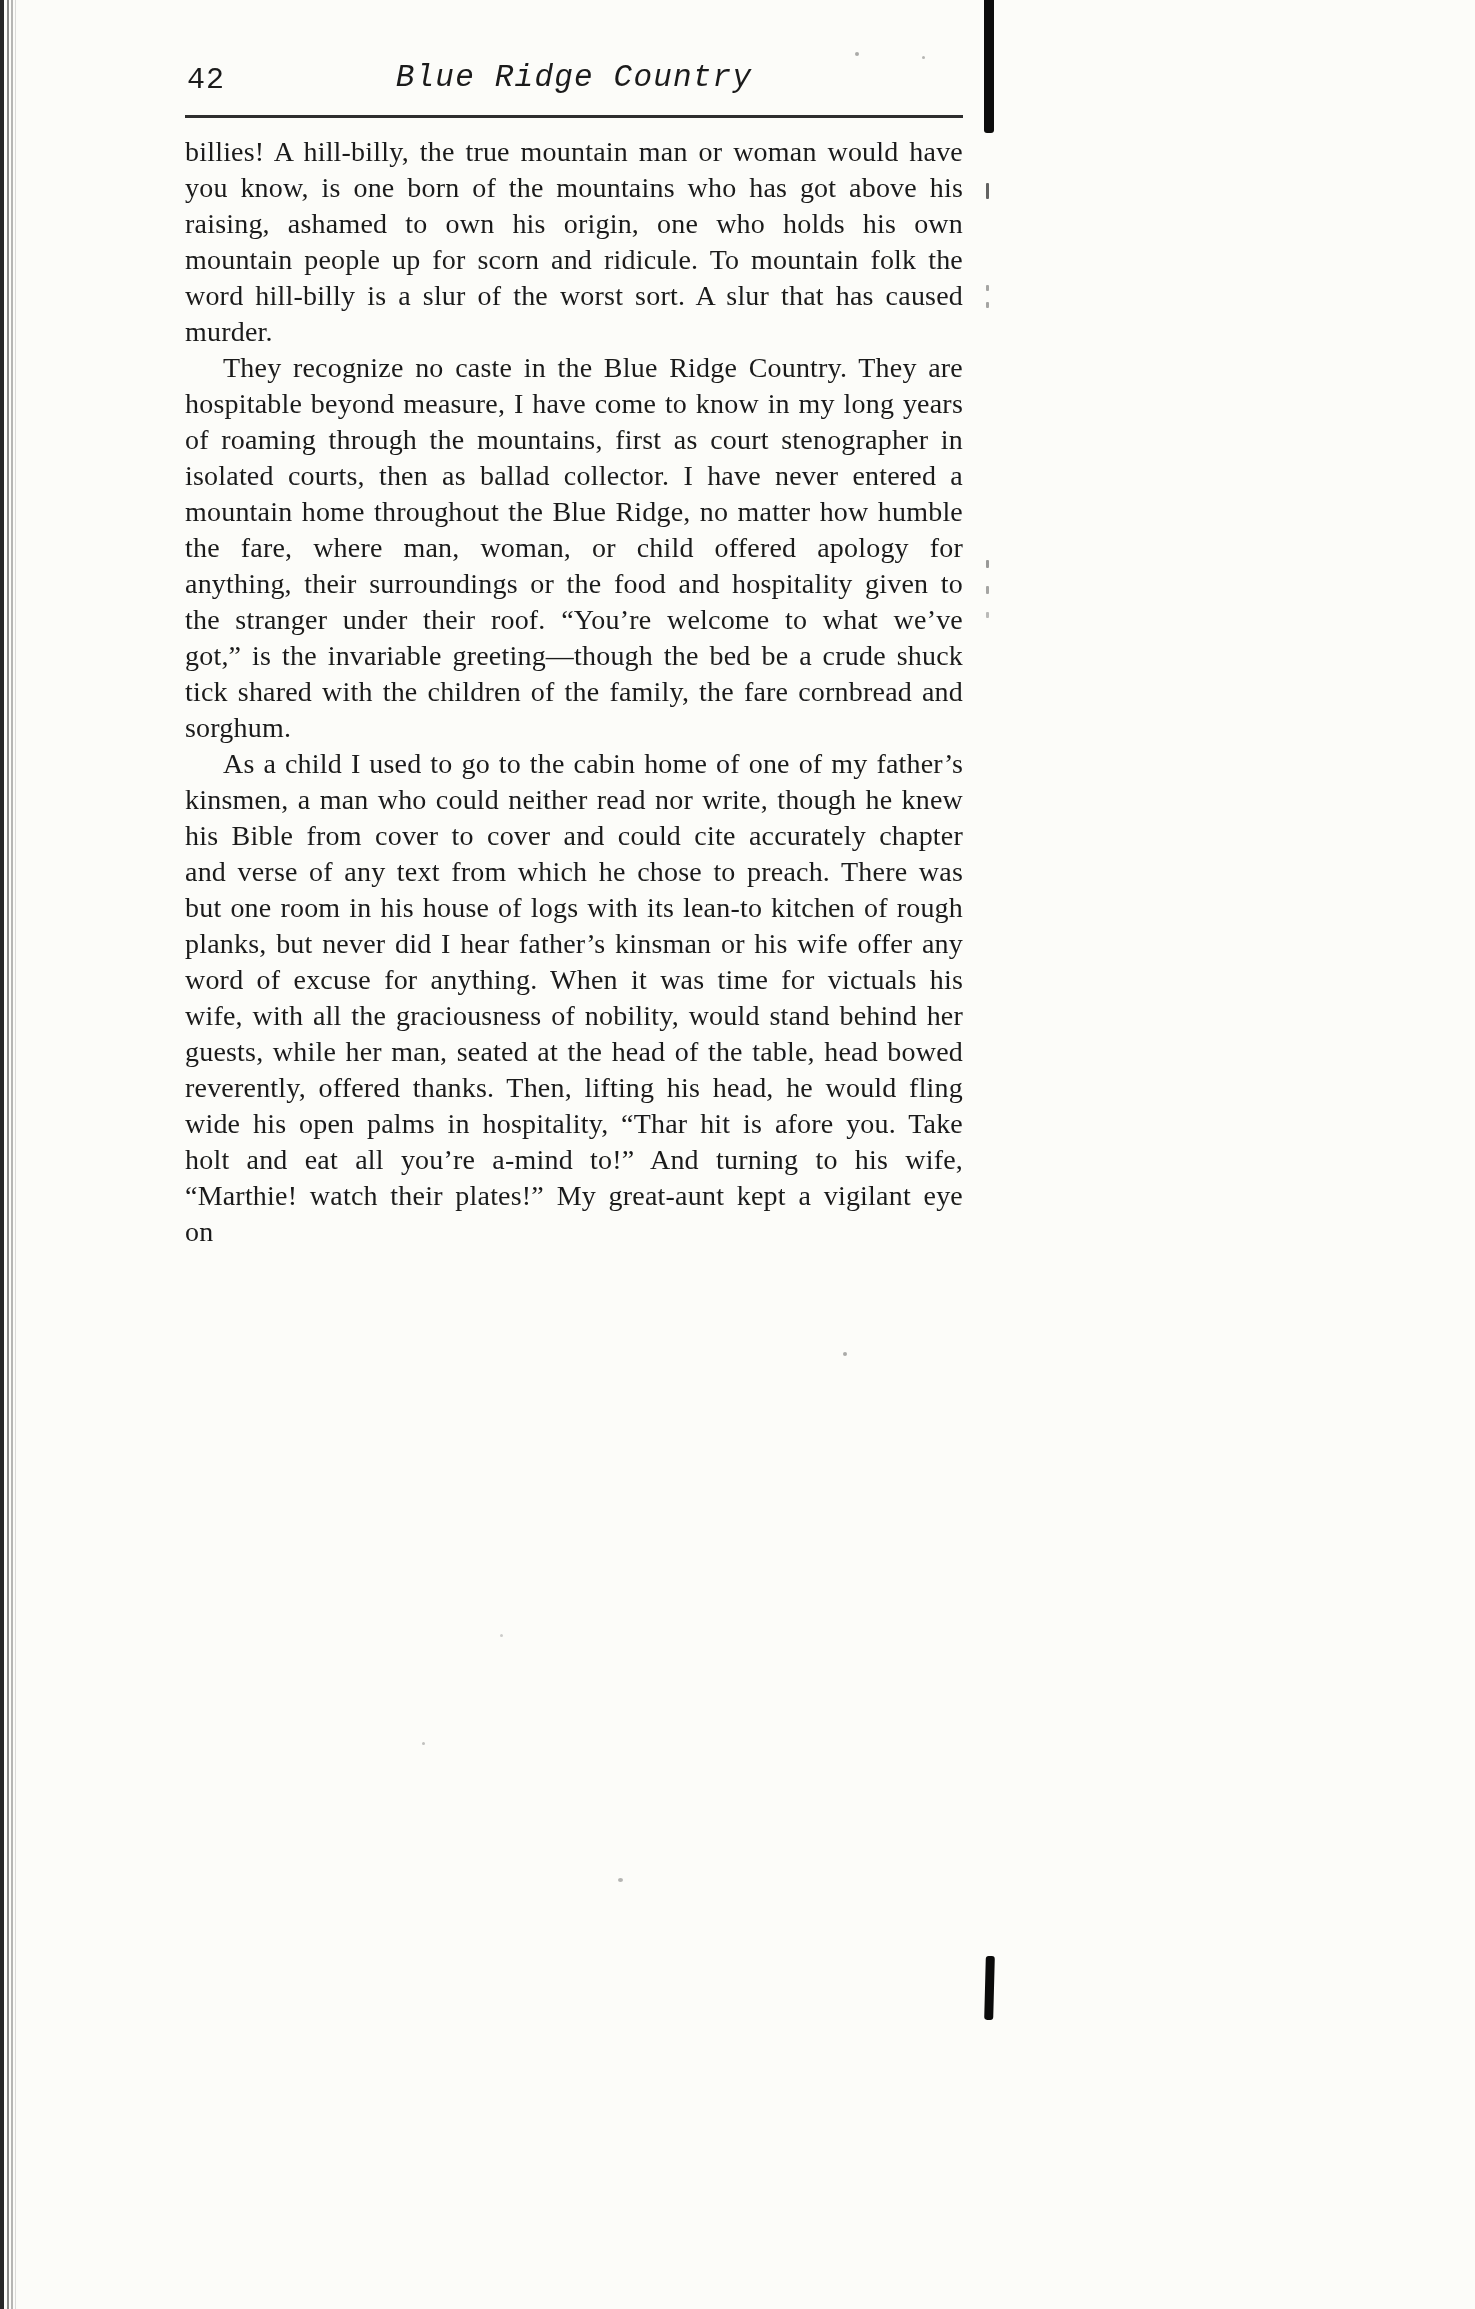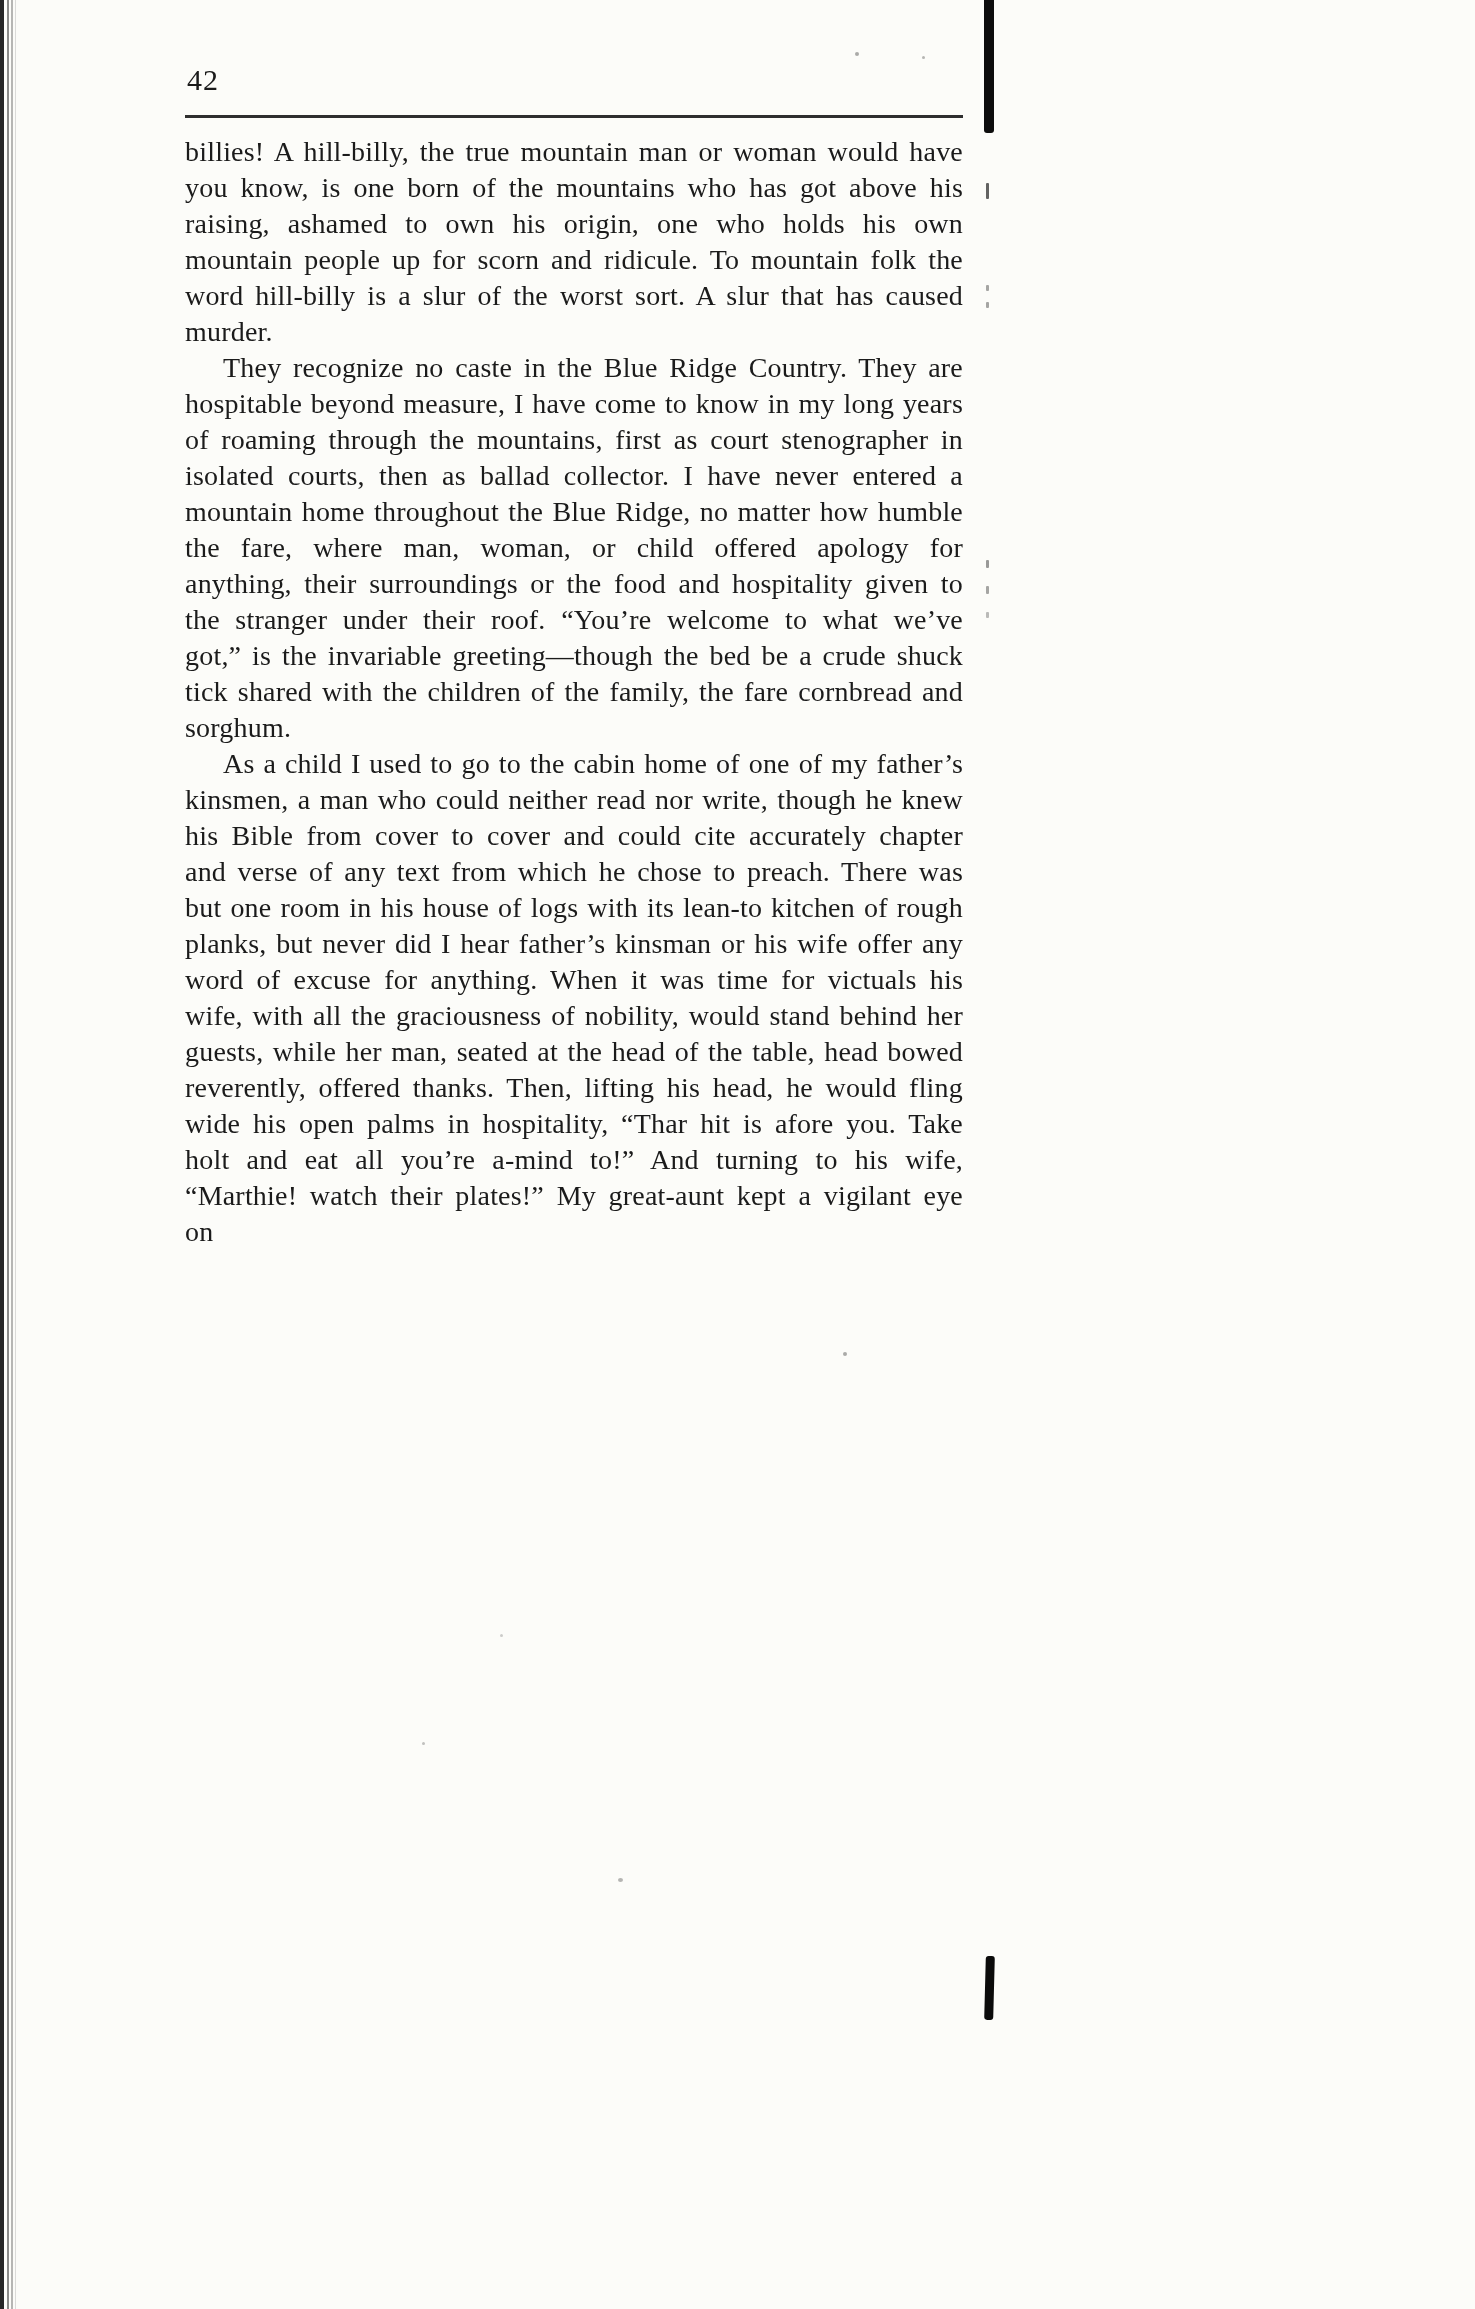--- a/index.html
+++ b/index.html
@@ -62,20 +62,21 @@
   
   .text-block {
     position: absolute;
     left: 185px;
     top: 60px;
     width: 778px;
   }
   .header-row {
     position: relative;
     height: 46px;
+    font-family: Liberation Mono, monospace;
   }
   .page-number {
     position: absolute;
     left: 2px; top: 3px;
     font-size: 30px;
     letter-spacing: 1px;
   }
   .running-title {
     display: block;
     text-align: center;
@@ -129,20 +130,21 @@
   <div class="speck" style="left:922px;top:56px;width:3px;height:3px;opacity:.3;"></div>
   <div class="speck" style="left:843px;top:1352px;width:4px;height:4px;opacity:.35;"></div>
   <div class="speck" style="left:618px;top:1878px;width:5px;height:4px;opacity:.3;"></div>
   <div class="speck" style="left:422px;top:1742px;width:3px;height:3px;opacity:.25;"></div>
   <div class="speck" style="left:500px;top:1634px;width:3px;height:3px;opacity:.2;"></div>
 
   <div class="text-block">
 
     <div class="header-row">
       <span class="page-number">42</span>
+      <span class="running-title">Blue Ridge Country</span>
     </div>
 
     <div class="header-rule"></div>
 
     <div class="body-text">
       <p class="para no-indent">billies! A hill-billy, the true mountain man or woman would have you know, is one born of the mountains who has got above his raising, ashamed to own his origin, one who holds his own mountain people up for scorn and ridicule. To mountain folk the word hill-billy is a slur of the worst sort. A slur that has caused murder.</p>
       <p class="para">They recognize no caste in the Blue Ridge Country. They are hospitable beyond measure, I have come to know in my long years of roaming through the mountains, first as court stenographer in isolated courts, then as ballad collector. I have never entered a mountain home throughout the Blue Ridge, no matter how humble the fare, where man, woman, or child offered apology for anything, their surroundings or the food and hospitality given to the stranger under their roof. “You’re welcome to what we’ve got,” is the invariable greeting—though the bed be a crude shuck tick shared with the children of the family, the fare cornbread and sorghum.</p>
       <p class="para">As a child I used to go to the cabin home of one of my father’s kinsmen, a man who could neither read nor write, though he knew his Bible from cover to cover and could cite accurately chapter and verse of any text from which he chose to preach. There was but one room in his house of logs with its lean-to kitchen of rough planks, but never did I hear father’s kinsman or his wife offer any word of excuse for anything. When it was time for victuals his wife, with all the graciousness of nobility, would stand behind her guests, while her man, seated at the head of the table, head bowed reverently, offered thanks. Then, lifting his head, he would fling wide his open palms in hospitality, “Thar hit is afore you. Take holt and eat all you’re a-mind to!” And turning to his wife, “Marthie! watch their plates!” My great-aunt kept a vigilant eye on</p>
     </div>
 

